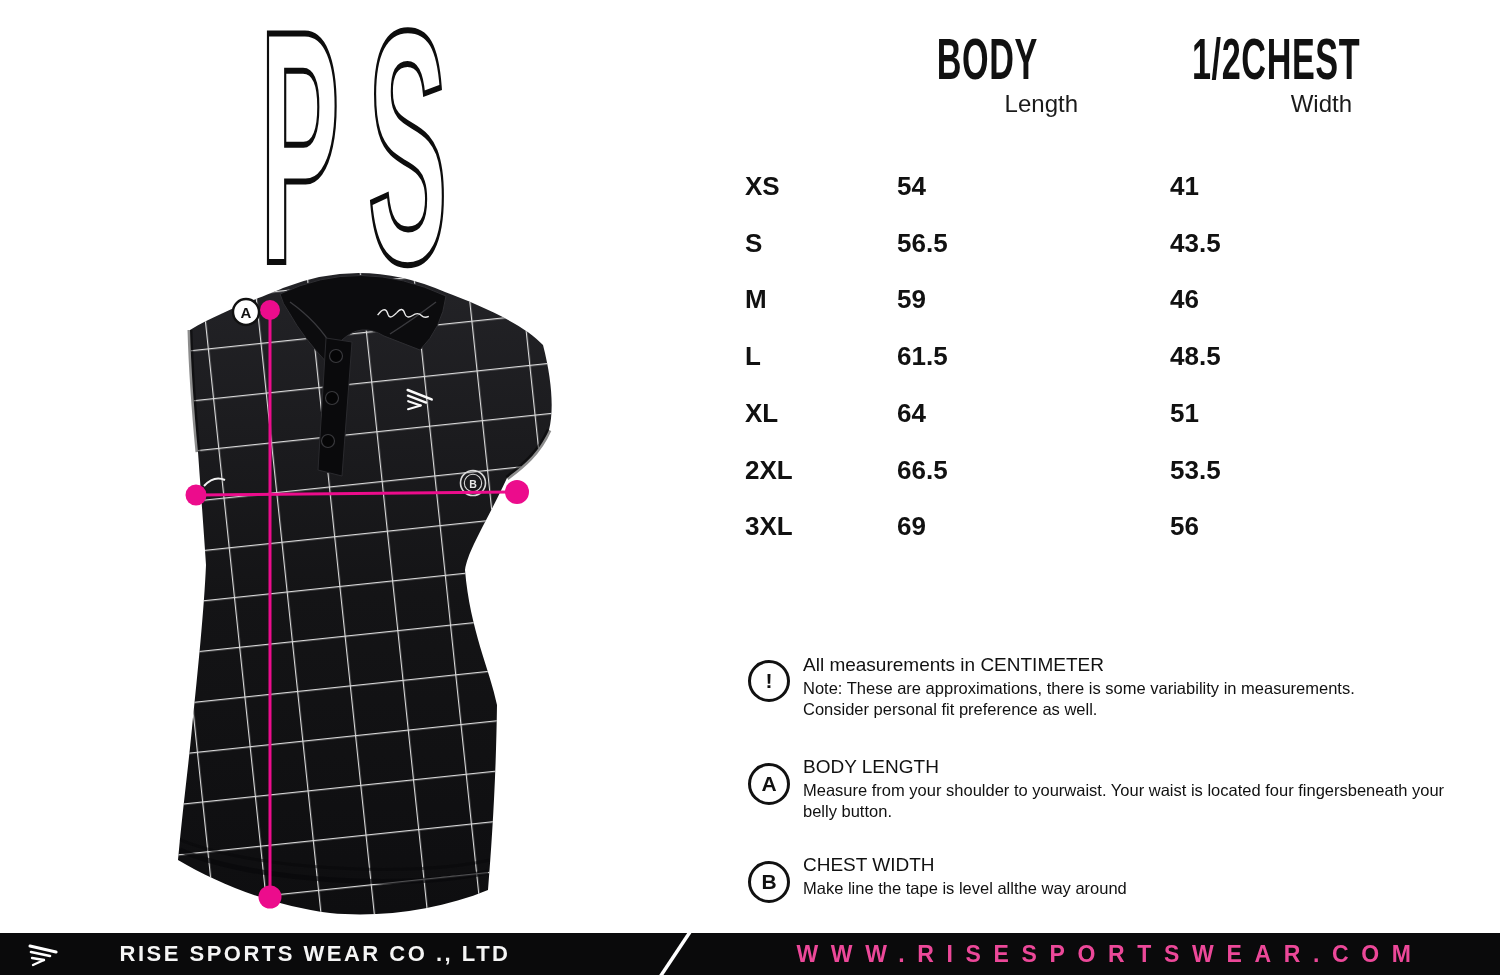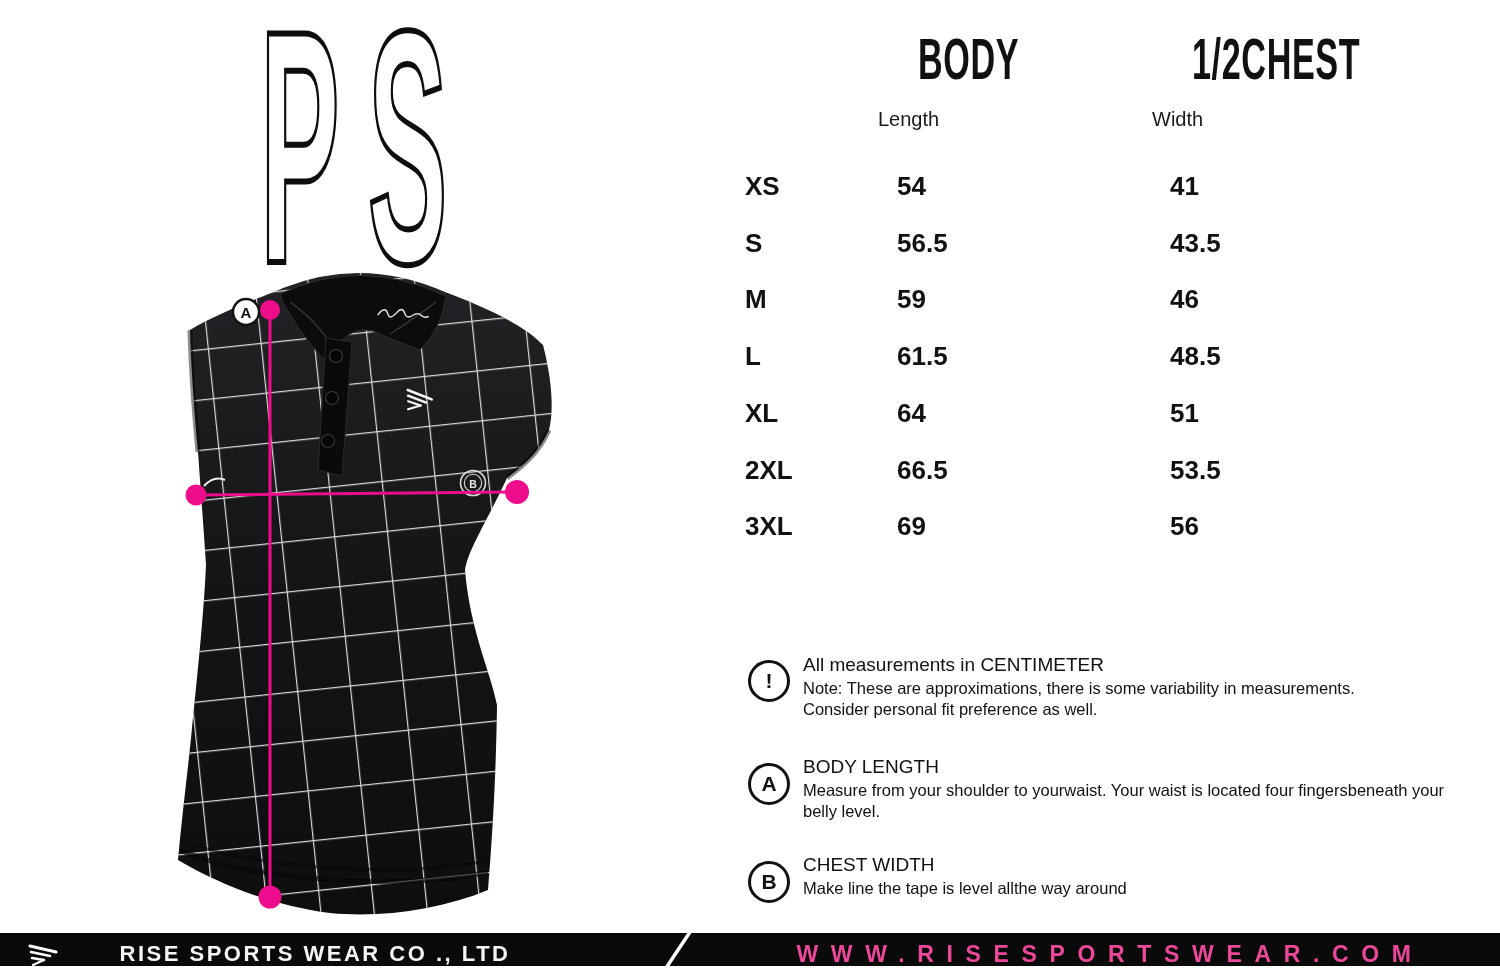--- a/index.html
+++ b/index.html
@@ -5,47 +5,47 @@
   html,body{margin:0;padding:0;background:#888;}
   #page{
     position:relative;width:1500px;height:975px;background:#ffffff;
     font-family:"Liberation Sans",sans-serif;overflow:hidden;
   }
   
   #ps-logo{position:absolute;left:250px;top:12px;width:220px;height:258px;}
   
   #shirt{position:absolute;left:130px;top:250px;width:460px;height:690px;}
   
-  .col-header{position:absolute;width:200px;text-align:left;color:#111;}
+  .col-header{position:absolute;width:200px;text-align:right;color:#111;}
   .col-header .big{
     font-size:57px;font-weight:800;line-height:58px;letter-spacing:1px;
     transform:scaleX(0.60);transform-origin:50% 50%;white-space:nowrap;
   }
-  .col-header .sub{font-size:20px;font-weight:400;margin-top:20px;color:#1a1a1a;}
+  .col-header .sub{font-size:24px;font-weight:400;margin-top:2px;color:#1a1a1a;}
   .t-row{position:absolute;left:0;width:1500px;height:56px;}
   .t-row span{
     position:absolute;display:block;width:160px;text-align:left;
     font-size:26px;font-weight:700;color:#111;line-height:56px;white-space:nowrap;
   }
   .cell-size{left:745px;}
   .cell-body{left:897px;}
   .cell-chest{left:1170px;}
   
   .note{position:absolute;left:748px;width:720px;}
   .note-icon{
     position:absolute;left:0;width:36px;height:36px;border:3.5px solid #111;
     border-radius:50%;text-align:center;line-height:35px;font-size:21px;
     font-weight:700;color:#111;background:#fff;
   }
   .note-body{margin-left:55px;color:#111;}
   .note-title{font-size:19px;font-weight:400;line-height:22px;margin-bottom:2px;}
   .note-line{font-size:16.5px;font-weight:400;line-height:20.5px;white-space:nowrap;}
   
   #footer{
-    position:absolute;left:0;top:933px;width:1500px;height:33px;background:#0a0a0b;
+    position:absolute;left:0;top:933px;width:1500px;height:42px;background:#0a0a0b;
   }
   #footer-logo{position:absolute;left:26px;top:7px;width:34px;height:28px;}
   #footer-company{
     position:absolute;left:100px;top:0;width:430px;height:42px;line-height:42px;
     text-align:center;color:#f5f5f5;font-size:22px;font-weight:700;
     letter-spacing:2.5px;white-space:nowrap;
   }
   #footer-site{
     position:absolute;left:755px;top:0;width:710px;height:42px;line-height:42px;
     text-align:center;color:#ec4899;font-size:23px;font-weight:700;
@@ -194,21 +194,21 @@
       <div class="note-line">Note: These are approximations, there is some variability in measurements.</div>
       <div class="note-line">Consider personal fit preference as well.</div>
     </div>
   </div>
 
   <div class="note" style="top:756px">
     <div class="note-icon" style="margin-top:7px">A</div>
     <div class="note-body">
       <div class="note-title">BODY LENGTH</div>
       <div class="note-line">Measure from your shoulder to yourwaist. Your waist is located four fingersbeneath your</div>
-      <div class="note-line">belly level.</div>
+      <div class="note-line">belly button.</div>
     </div>
   </div>
 
   <div class="note" style="top:854px">
     <div class="note-icon" style="margin-top:7px">B</div>
     <div class="note-body">
       <div class="note-title">CHEST WIDTH</div>
       <div class="note-line">Make line the tape is level allthe way around</div>
     </div>
   </div>

